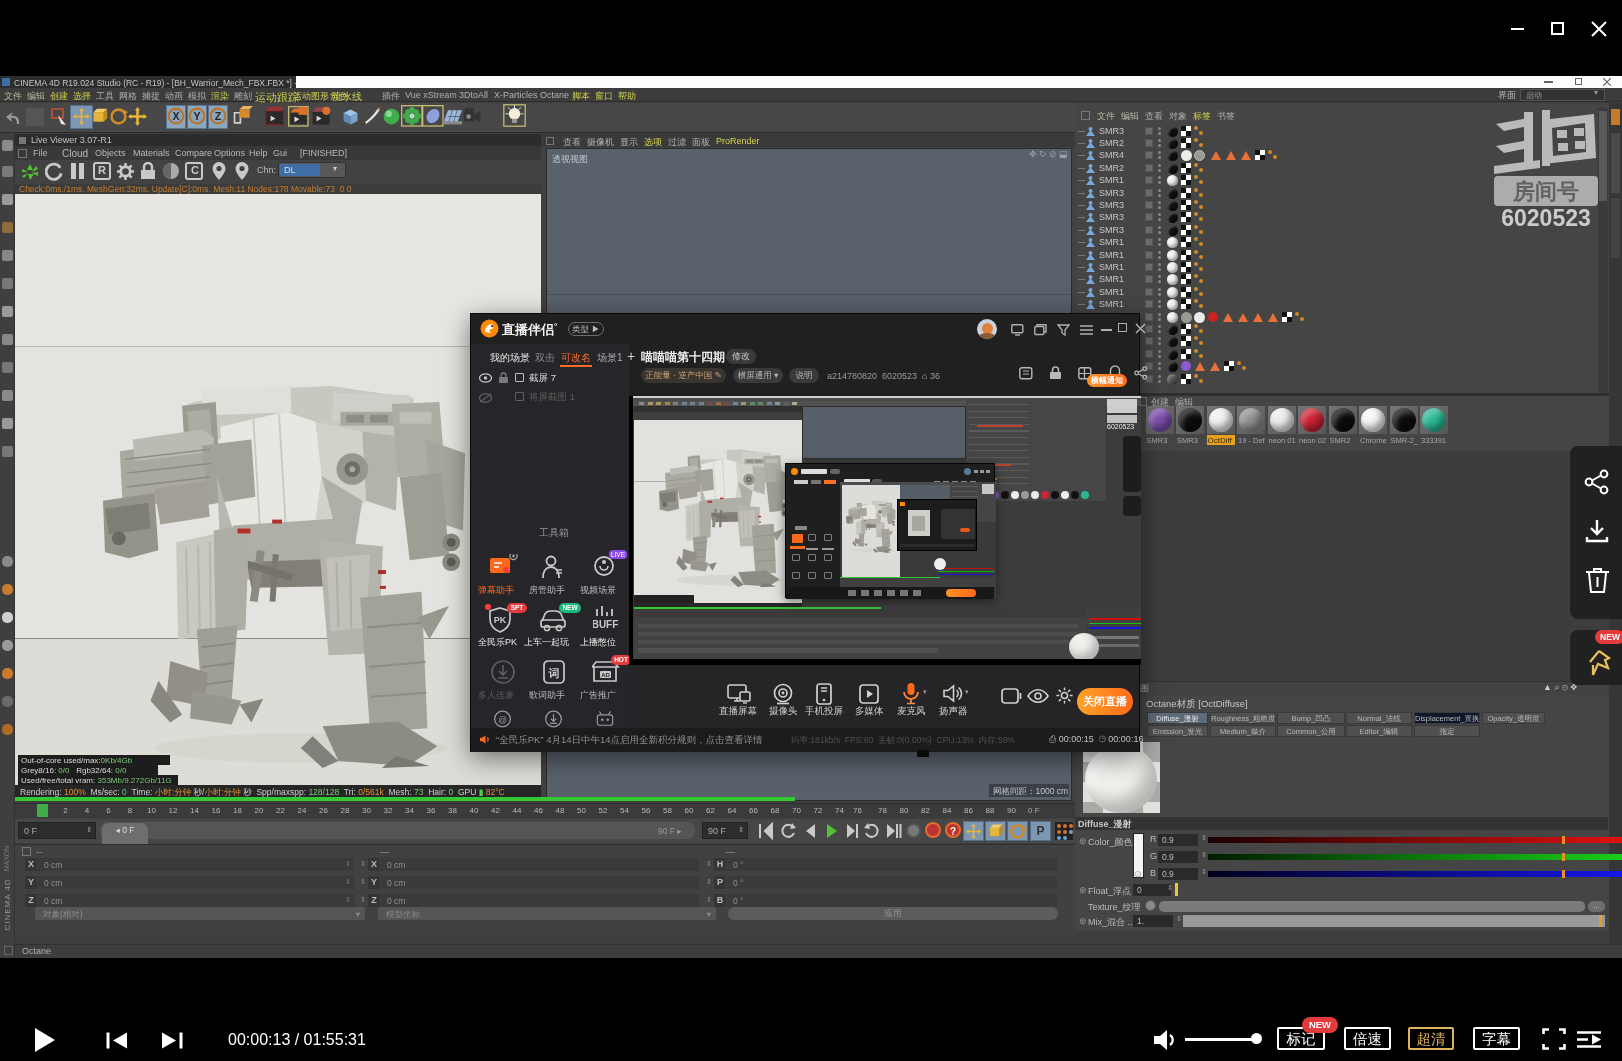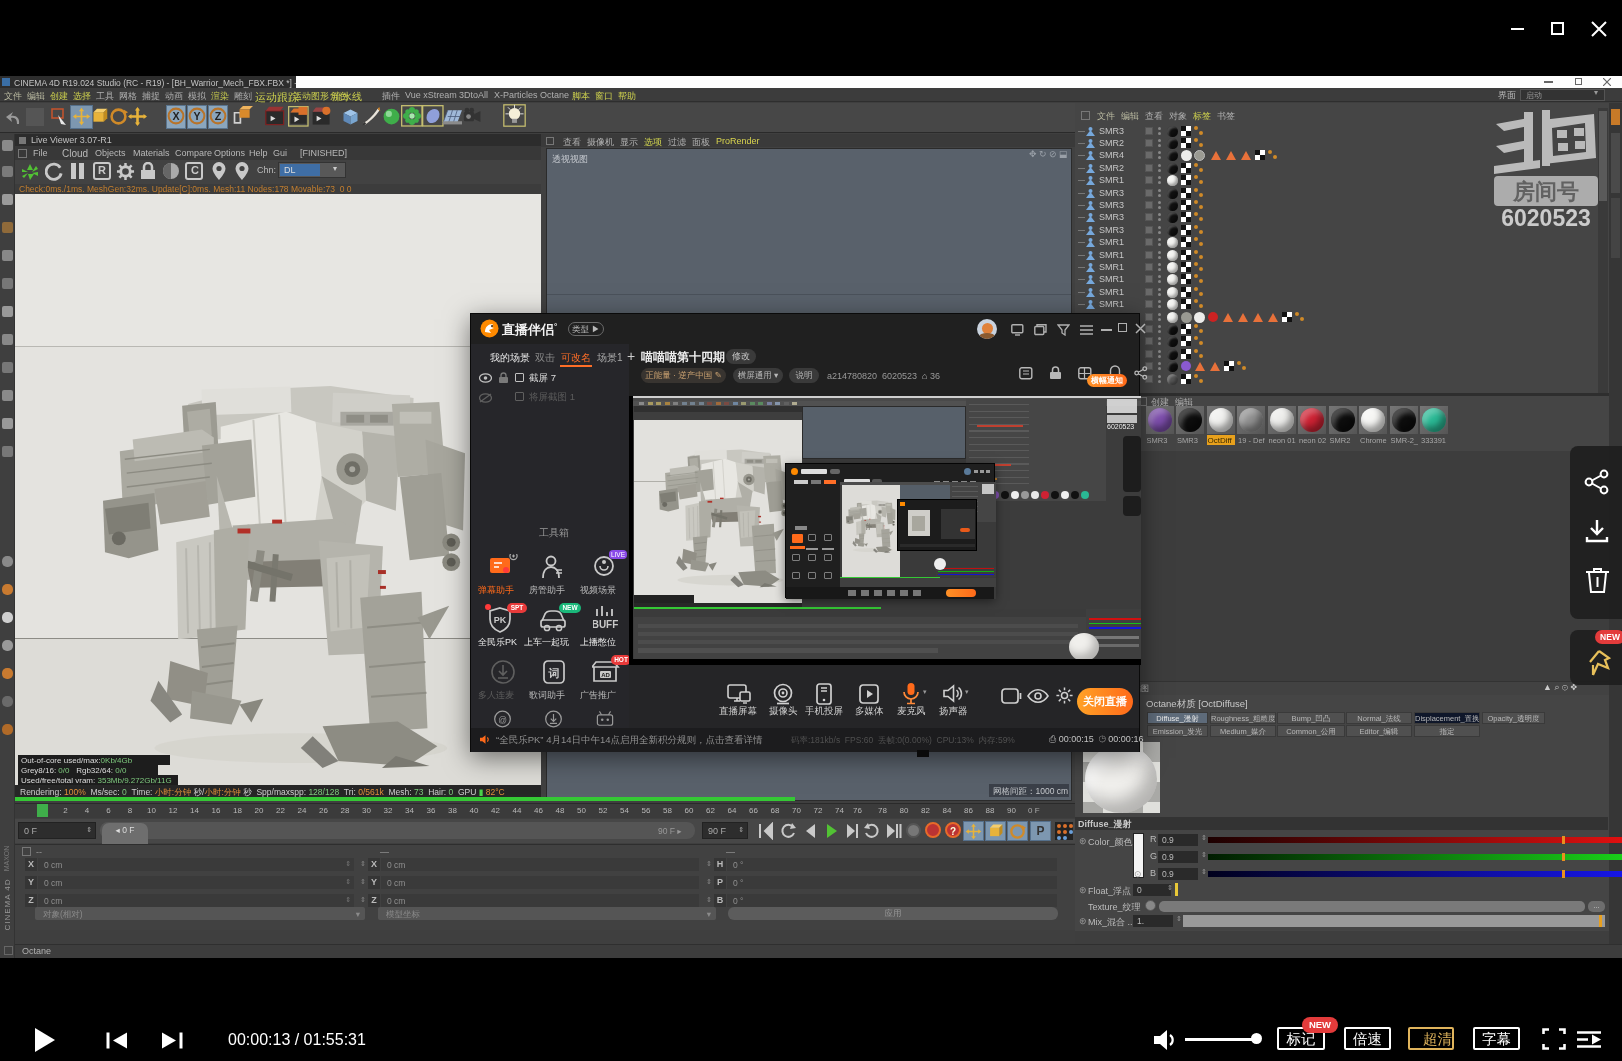--- a/index.html
+++ b/index.html
@@ -1496,21 +1496,21 @@
 <div class="t" style="left:228px;top:1031px;font-size:16px;color:#fff">00:00:13 / 01:55:31</div>
 <svg class="a" style="left:1152px;top:1029px" width="26" height="22" viewBox="0 0 26 22">
         <path d="M2 7 L8 7 L15 1 L15 21 L8 15 L2 15 Z" fill="#fff"></path>
         <path d="M18 6 A6 6 0 0 1 18 16" fill="none" stroke="#fff" stroke-width="2.2"></path>
       </svg>
 <div class="a" style="left:1185px;top:1038px;width:72px;height:2.5px;background:#fff"></div>
 <div class="a" style="left:1251px;top:1033px;width:11px;height:11px;background:#fff;border-radius:50%"></div>
 <div class="a" style="left:1277px;top:1027px;width:48px;height:23px;border:2px solid #fff;border-radius:2px;color:#fff;font-size:14.5px;text-align:center;line-height:20px">标记</div>
 <div class="a" style="left:1302px;top:1017px;width:36px;height:16px;background:#e33b3b;border-radius:8px;color:#fff;font-size:9.5px;font-weight:bold;text-align:center;line-height:16px">NEW</div>
 <div class="a" style="left:1344px;top:1027px;width:47px;height:23px;border:2px solid #fff;border-radius:2px;color:#fff;font-size:14.5px;text-align:center;line-height:20px">倍速</div>
-<div class="a" style="left:1408px;top:1027px;width:46px;height:23px;border:2px solid #e0b45c;border-radius:2px;color:#e0b45c;font-size:14.5px;text-align:right;line-height:20px">超清</div>
+<div class="a" style="left:1408px;top:1027px;width:46px;height:23px;border:2px solid #e0b45c;border-radius:2px;color:#e0b45c;font-size:14.5px;text-align:center;line-height:20px">超清</div>
 <div class="a" style="left:1473px;top:1027px;width:47px;height:23px;border:2px solid #fff;border-radius:2px;color:#fff;font-size:14.5px;text-align:center;line-height:20px">字幕</div>
 <svg class="a" style="left:1542px;top:1028px" width="24" height="22" viewBox="0 0 24 22">
         <g stroke="#fff" stroke-width="2.6" fill="none">
           <path d="M1.5 6 L1.5 1.5 L7 1.5 M17 1.5 L22.5 1.5 L22.5 6 M22.5 16 L22.5 20.5 L17 20.5 M7 20.5 L1.5 20.5 L1.5 16"></path>
         </g>
       </svg>
 <svg class="a" style="left:1576px;top:1030px" width="26" height="19" viewBox="0 0 26 19">
         <g stroke="#fff" stroke-width="2.6">
           <path d="M1 2.5 L25 2.5 M1 9.5 L12 9.5 M1 16.5 L25 16.5"></path>
         </g>

